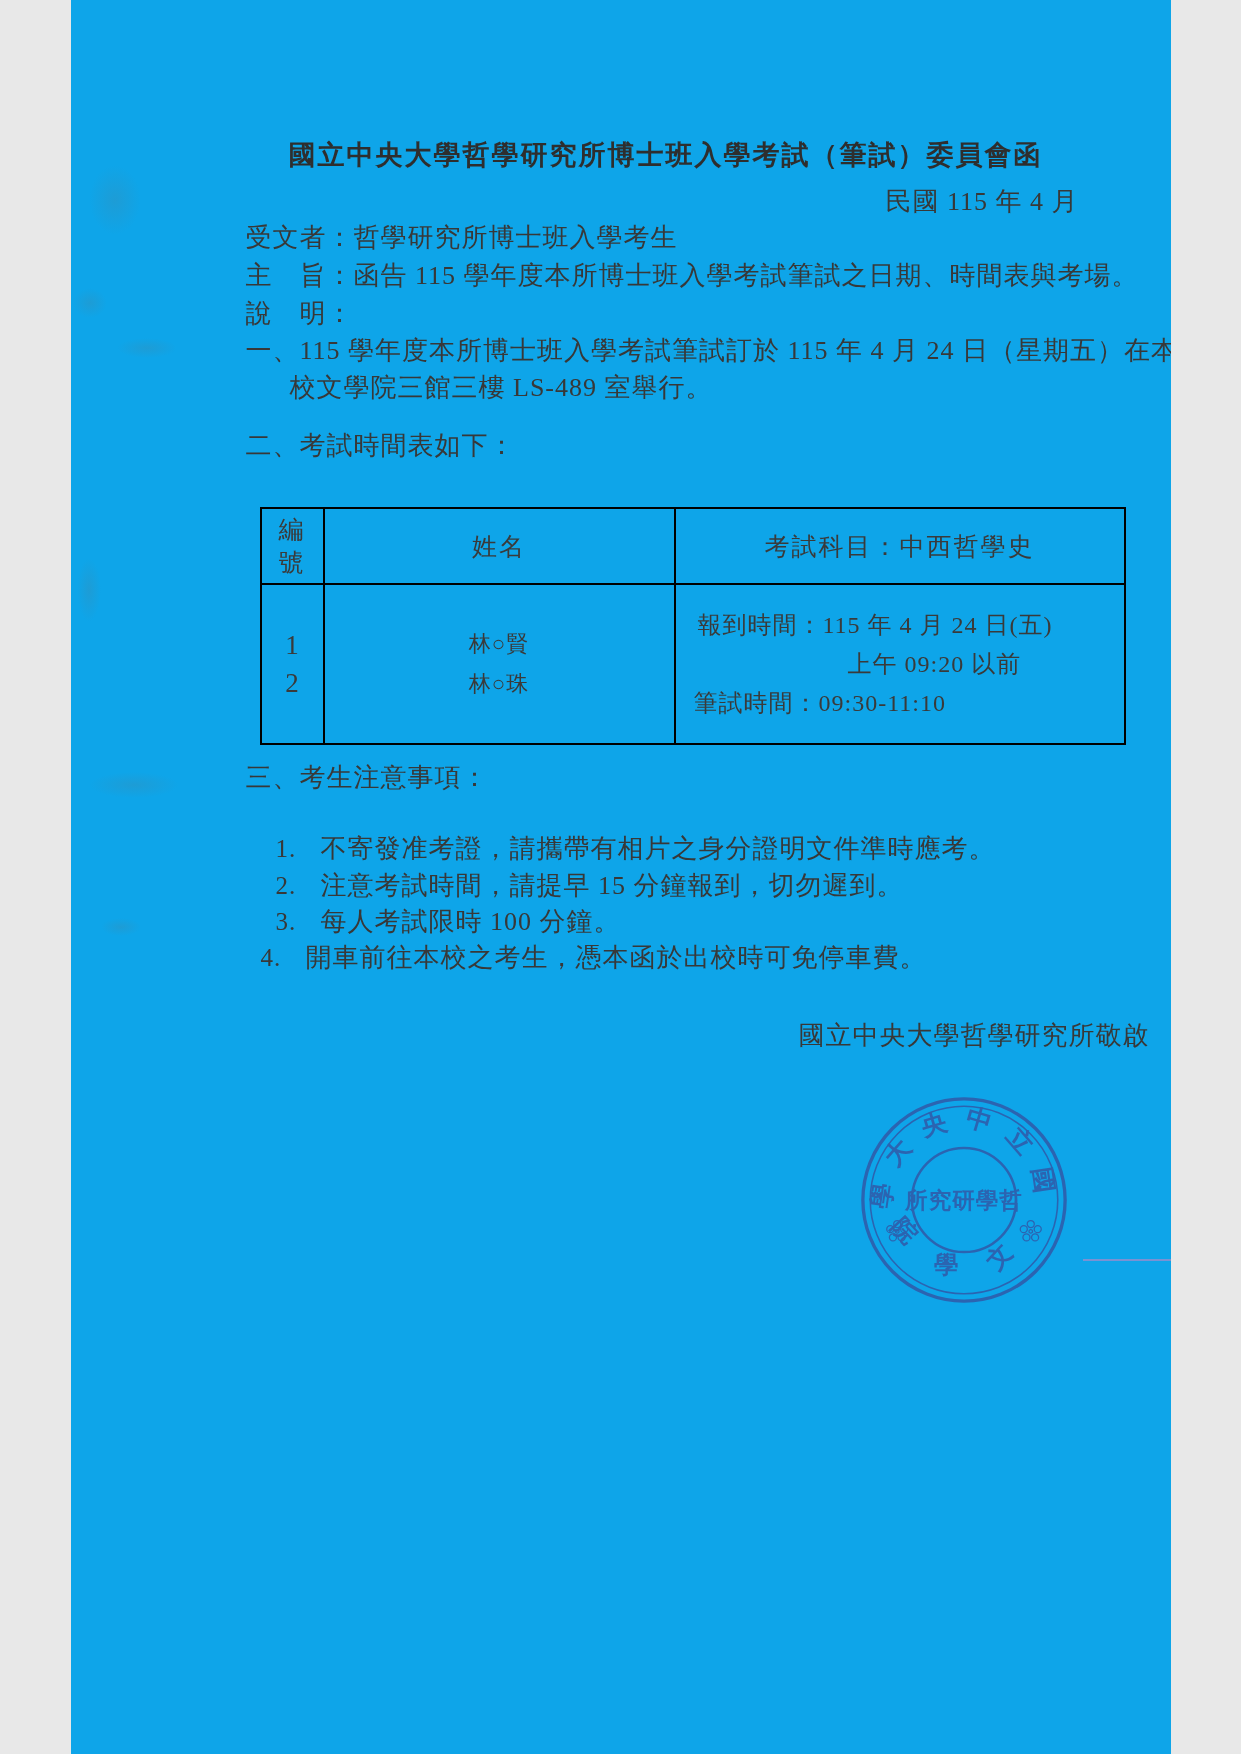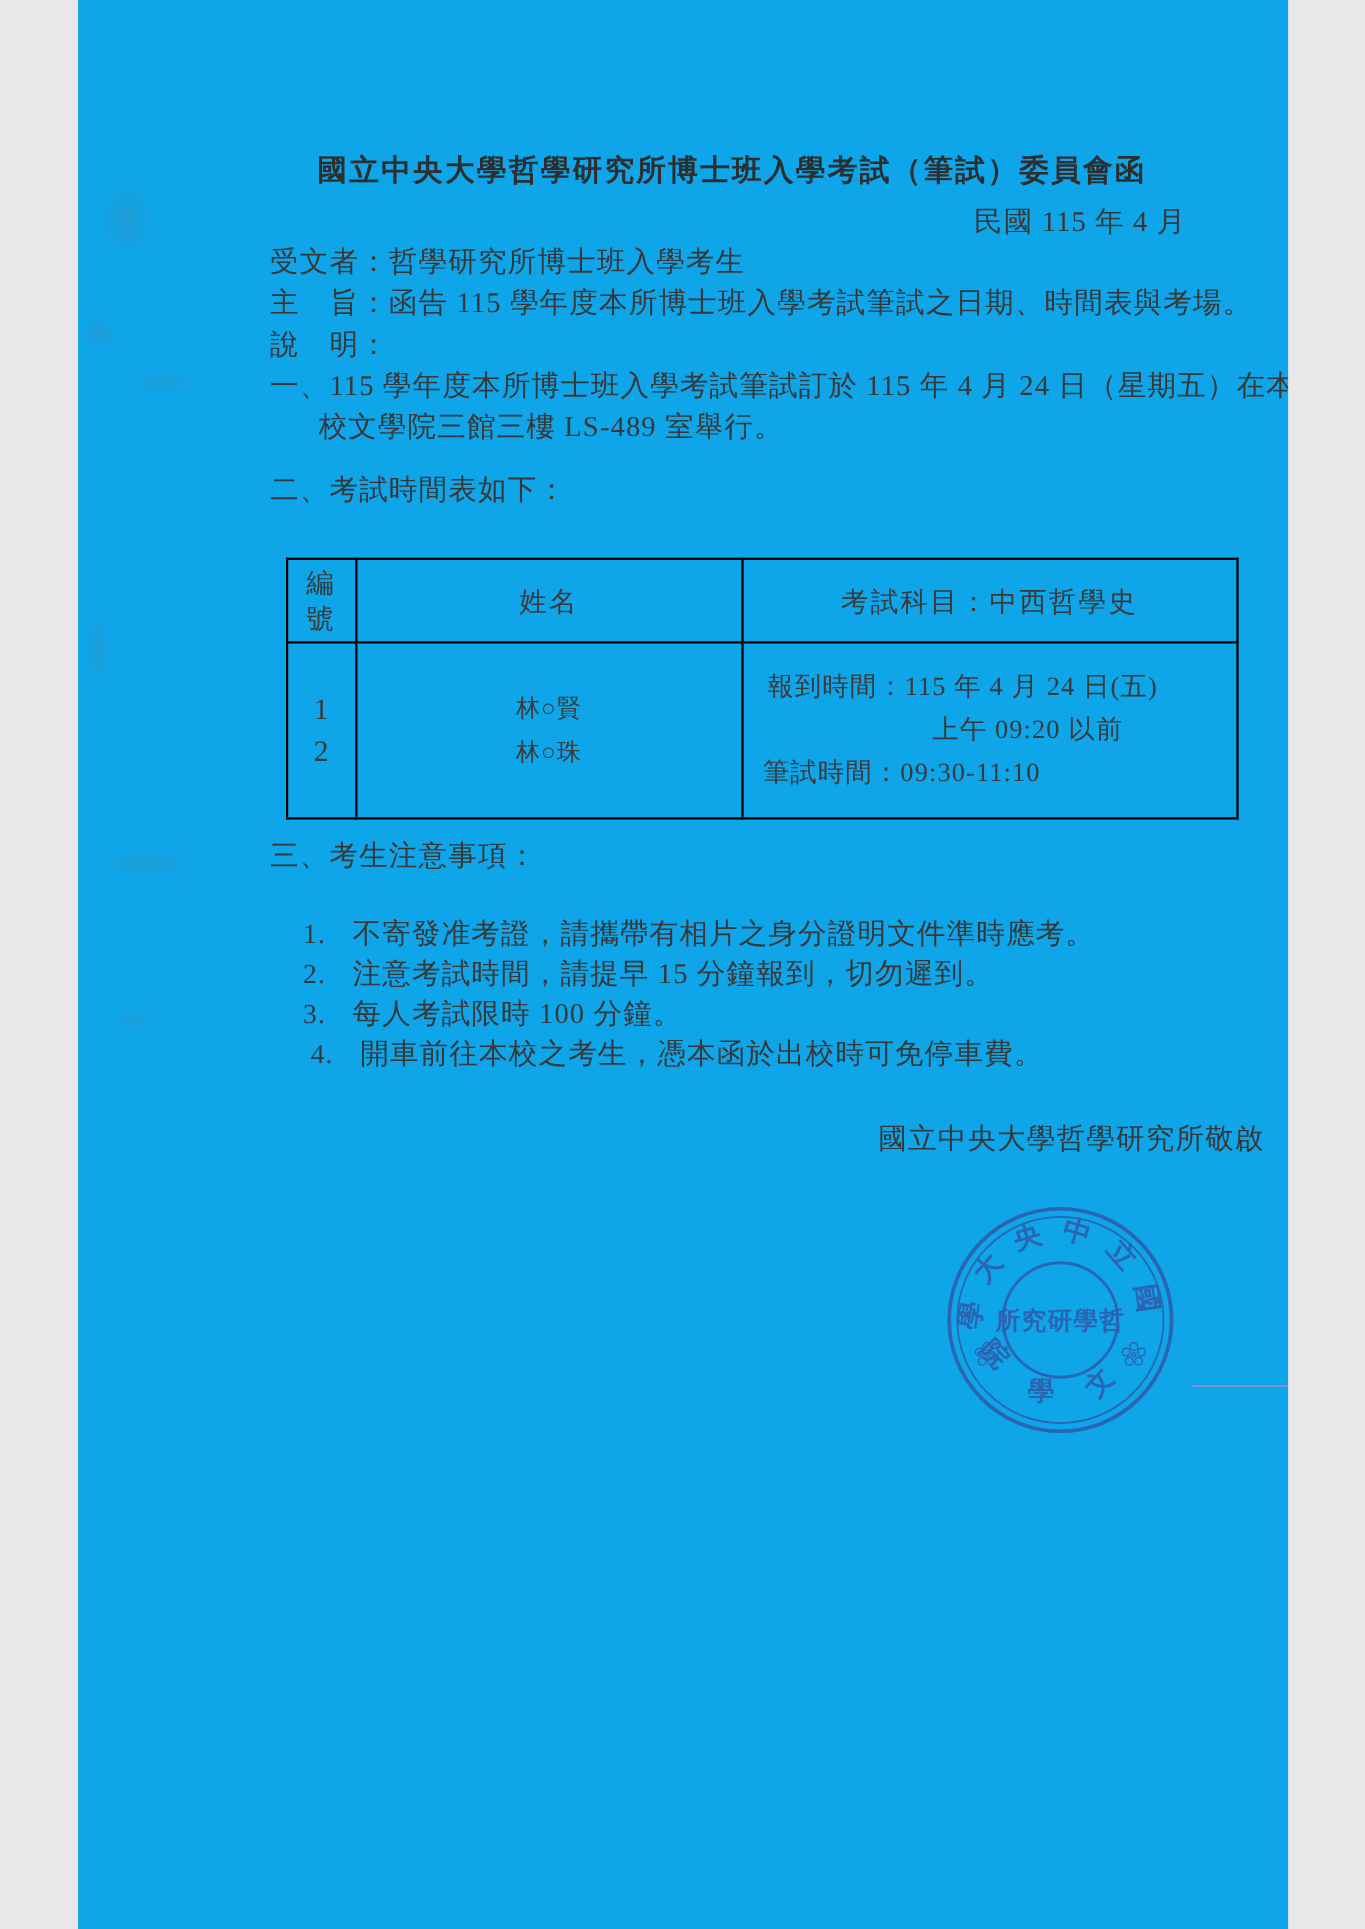--- a/index.html
+++ b/index.html
@@ -104,21 +104,21 @@
 
   <div class="line" style="left:175px; top:800px;">
     <span class="num-marker">1.</span><span>不寄發准考證，請攜帶有相片之身分證明文件準時應考。</span>
   </div>
   <div class="line" style="left:175px; top:837px;">
     <span class="num-marker">2.</span><span>注意考試時間，請提早 15 分鐘報到，切勿遲到。</span>
   </div>
   <div class="line" style="left:175px; top:873px;">
     <span class="num-marker">3.</span><span>每人考試限時 100 分鐘。</span>
   </div>
-  <div class="line" style="left:182px; top:909px;">
+  <div class="line" style="left:160px; top:909px;">
     <span class="num-marker">4.</span><span>開車前往本校之考生，憑本函於出校時可免停車費。</span>
   </div>
 
   <div class="line" style="left:728px; top:1020px;">國立中央大學哲學研究所敬啟</div>
 
   <div class="stamp">
     <svg width="216" height="216" viewBox="0 0 220 220">
       <g stroke="#2e5fad" fill="none">
         <circle cx="110" cy="110" r="103" stroke-width="3.4"></circle>
         <circle cx="110" cy="110" r="95.5" stroke-width="1.6"></circle>

